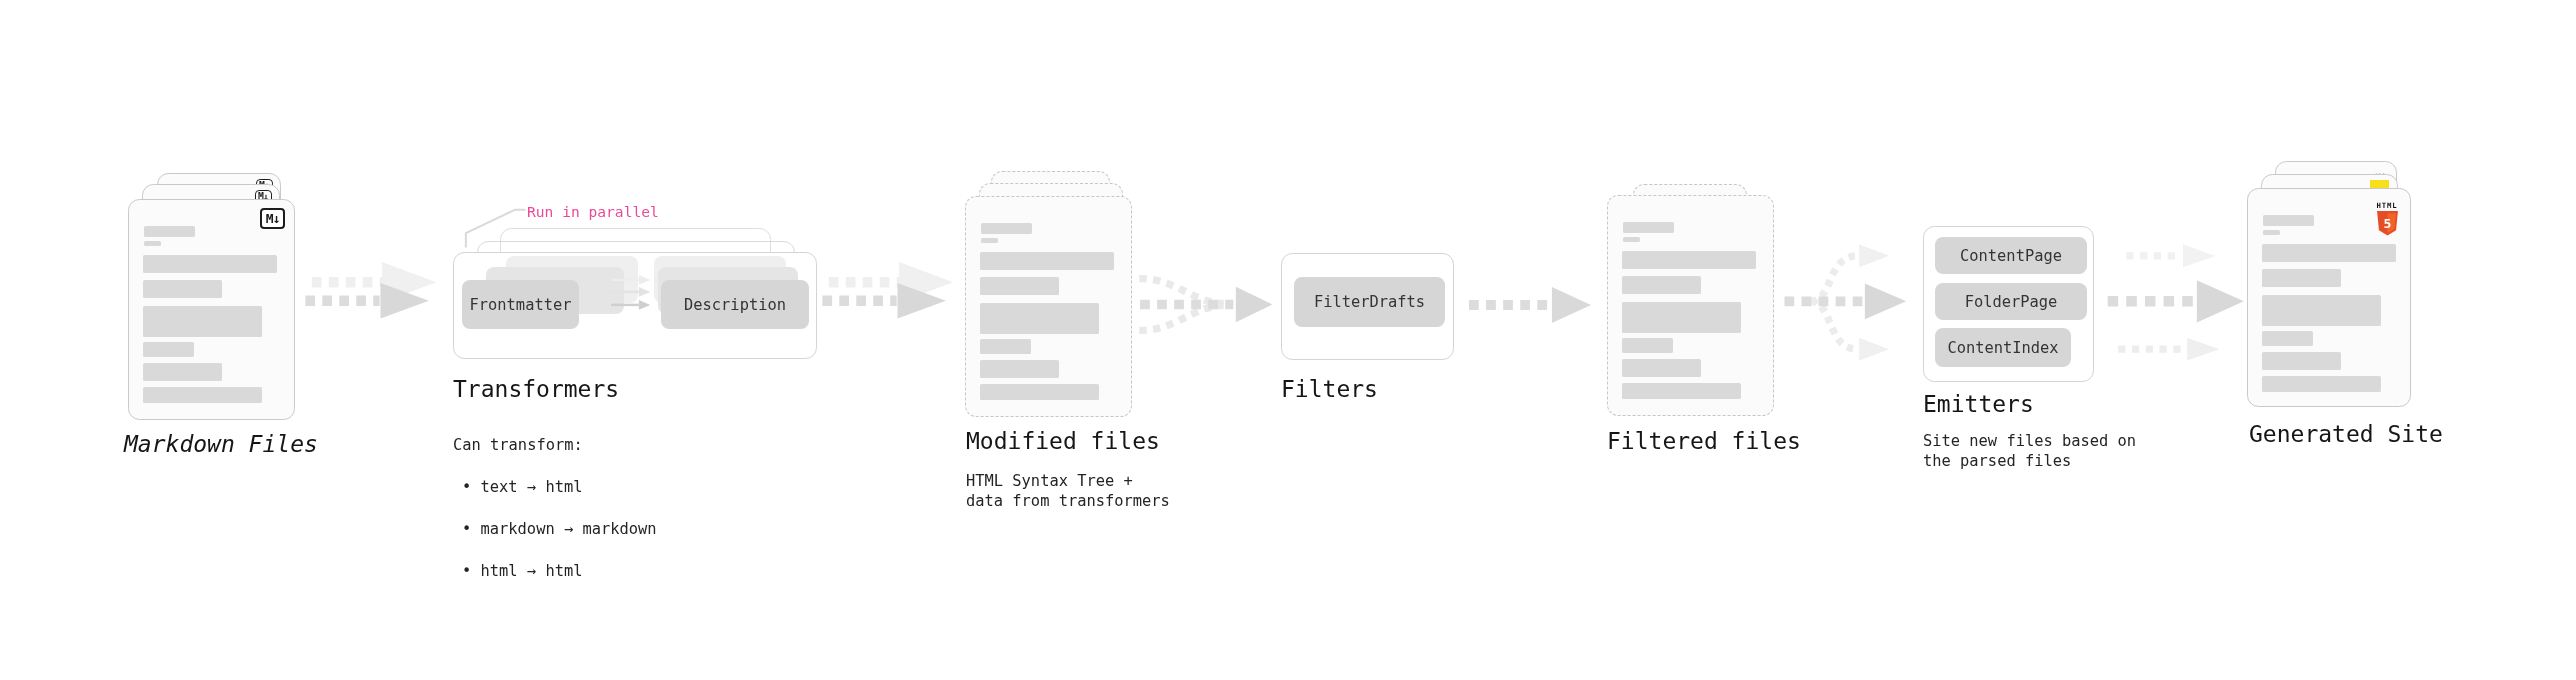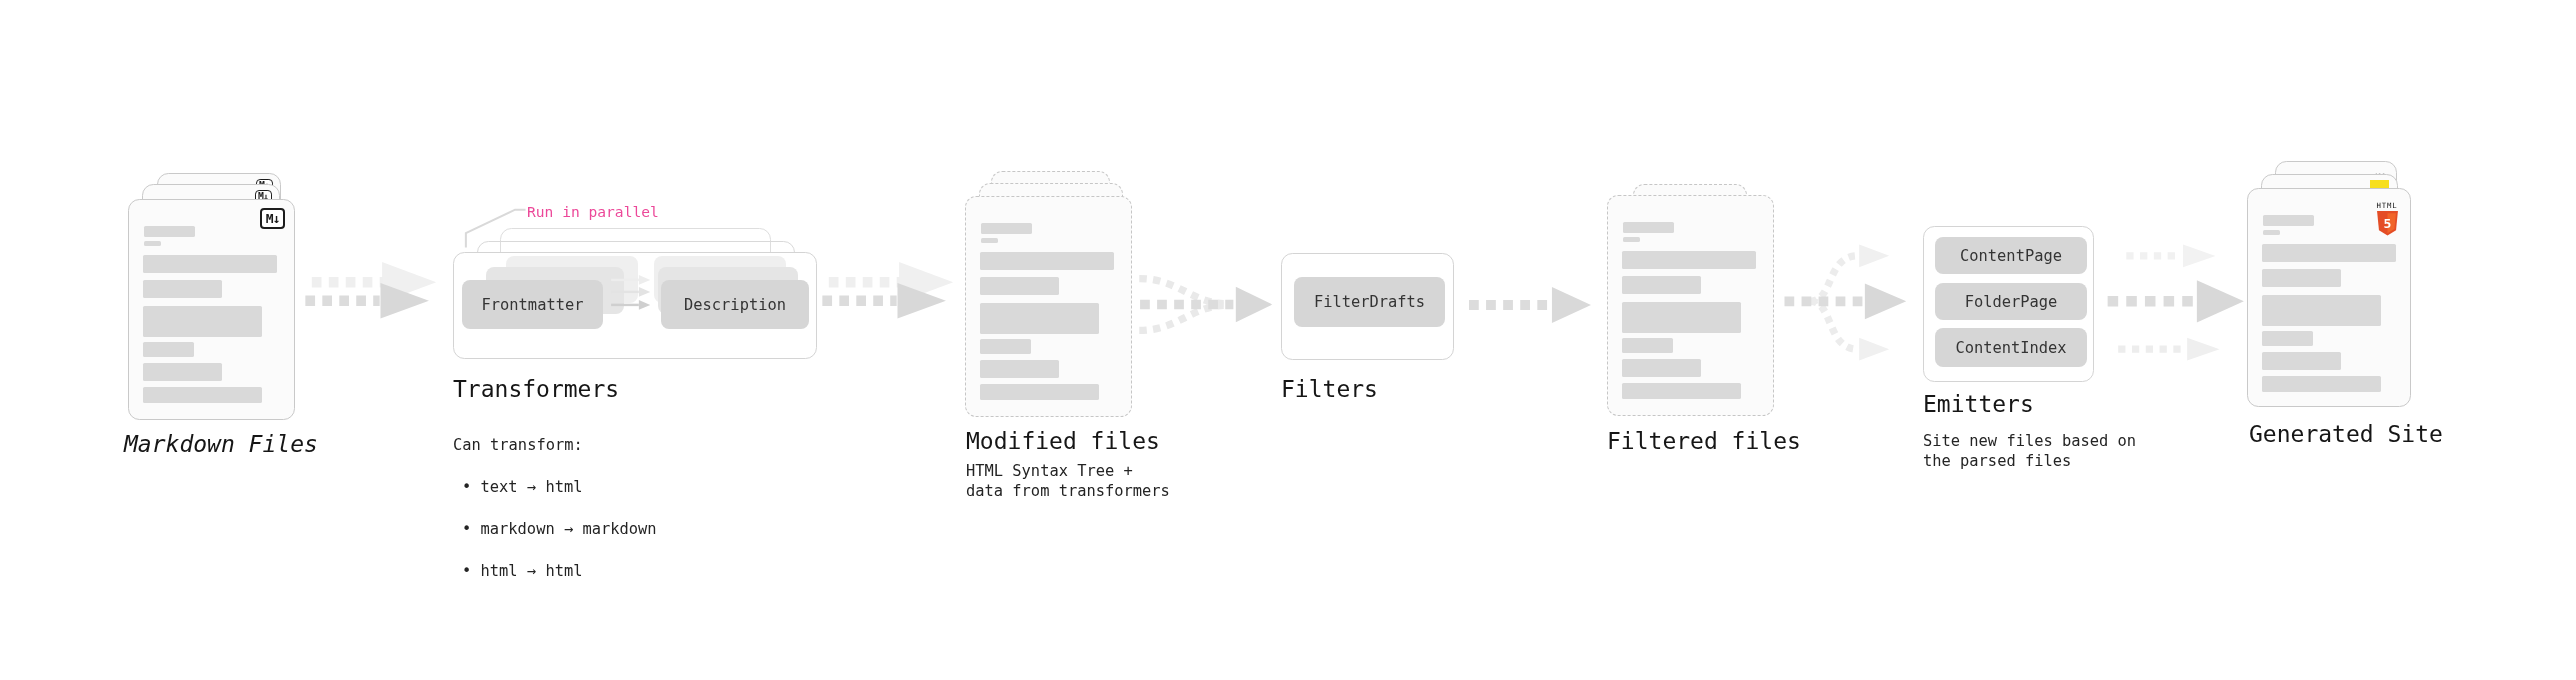--- a/index.html
+++ b/index.html
@@ -9,21 +9,21 @@
   
   .doc{position:absolute;background:#fbfbfb;border:1.6px solid #c9c9c9;border-radius:11.4px;box-sizing:border-box;}
   .doc.dashed{border:1.6px dashed #c6c6c6;background:#fbfbfb;}
   .bar{position:absolute;background:#d9d9d9;border-radius:1.6px;}
 
   
   .md-badge{position:absolute;top:8.1px;right:9px;background:#fff;border:2.4px solid #1c1c1c;border-radius:4.1px;
             color:#1c1c1c;font-weight:bold;font-size:13px;line-height:1;padding:1.6px 3.3px 2.4px;letter-spacing:-0.8px;}
   .md-badge.small{top:4.9px;right:7.3px;font-size:9.8px;border-width:1.6px;padding:0.8px 2.4px 1.6px;}
   .html5-badge{position:absolute;top:7.3px;right:9px;width:28px;text-align:center;}
-  .html5-badge .t{font-size:7.3px;font-weight:normal;letter-spacing:0.8px;color:#111;line-height:8.1px;}
+  .html5-badge .t{font-size:7.3px;font-weight:bold;letter-spacing:0.8px;color:#111;line-height:8.1px;}
   .js-badge{position:absolute;top:4.9px;right:8.1px;width:18.7px;height:10.6px;}
   .css-badge{position:absolute;top:4.1px;right:8.1px;width:16.3px;text-align:center;}
   .css-badge .t{font-size:5.7px;font-weight:bold;color:#111;line-height:5.7px;letter-spacing:0.4px;}
   .css-badge .u{height:2.4px;margin-top:0.8px;border-radius:0.8px;}
 
   
   .gbox{position:absolute;border:1.6px solid #d4d4d4;border-radius:11.4px;box-sizing:border-box;background:transparent;}
   .gbox.front{background:#fff;}
   .node{position:absolute;background:#d6d6d6;border-radius:8.1px;box-sizing:border-box;
         display:flex;align-items:center;justify-content:center;
@@ -81,21 +81,21 @@
   <svg style="left:456px;top:200px;" width="77" height="50" viewBox="0 0 95 62">
     <polyline points="12,59 12,41 73,12 86,12" fill="none" stroke="#d9d9d9" stroke-width="2.5"></polyline>
   </svg>
   <div class="annotation" style="left:527px;top:203px;">Run in parallel</div>
 
   <div class="ghost g2" style="left:506px;top:256px;width:132px;height:47px;"></div>
   <div class="ghost g1" style="left:486px;top:267px;width:138px;height:47px;"></div>
   <div class="ghost g2" style="left:654px;top:256px;width:132px;height:47px;"></div>
   <div class="ghost g1" style="left:658px;top:267px;width:140px;height:47px;"></div>
 
-  <div class="node" style="left:462px;top:280px;width:141px;height:49px;">Frontmatter</div>
+  <div class="node" style="left:462px;top:280px;width:117px;height:49px;">Frontmatter</div>
   <div class="node" style="left:661px;top:280px;width:148px;height:49px;">Description</div>
 
   <svg style="left:611px;top:275px;" width="41" height="9.8" viewBox="0 0 50 12">
     <line x1="0" y1="6" x2="34" y2="6" stroke="#ededed" stroke-width="3"></line>
       <polygon points="34,0 48,6 34,12" fill="#ededed"></polygon>
   </svg>
   <svg style="left:611px;top:287px;" width="41" height="9.8" viewBox="0 0 50 12">
     <line x1="0" y1="6" x2="34" y2="6" stroke="#e3e3e3" stroke-width="3"></line>
       <polygon points="34,0 48,6 34,12" fill="#e3e3e3"></polygon>
   </svg>
@@ -127,21 +127,21 @@
         <div class="bar" style="left: 14.6px; top: 41px; width: 17px; height: 4.9px;"></div>
         <div class="bar" style="left: 14px; top: 55px; width: 134px; height: 18px;"></div>
         <div class="bar" style="left: 14px; top: 80px; width: 79px; height: 18px;"></div>
         <div class="bar" style="left: 14px; top: 106px; width: 119px; height: 31px;"></div>
         <div class="bar" style="left: 14px; top: 142px; width: 51px; height: 14.6px;"></div>
         <div class="bar" style="left: 14px; top: 163px; width: 79px; height: 18px;"></div>
         <div class="bar" style="left: 14px; top: 187px; width: 119px; height: 16.3px;"></div>
       </div>
   </div>
   <div class="title" style="left:966px;top:428px;">Modified files</div>
-  <div class="caption" style="left:966px;top:461px;">HTML Syntax Tree +
+  <div class="caption" style="left:966px;top:471px;">HTML Syntax Tree +
 data from transformers</div>
 
   <svg style="left:1136px;top:268px;" width="142" height="73" viewBox="0 0 175 90">
     <path d="M4,13 C50,13 68,42 108,44" fill="none" stroke="#e9e9e9" stroke-width="9" stroke-dasharray="9 8"></path>
     <path d="M4,77 C50,77 68,48 108,46" fill="none" stroke="#e9e9e9" stroke-width="9" stroke-dasharray="9 8"></path>
     <line x1="5" y1="45" x2="120" y2="45" stroke="#dcdcdc" stroke-width="12" stroke-dasharray="12 9"></line>
     <polygon points="123,23 168,45 123,67" fill="#d8d8d8"></polygon>
   </svg>
 
   <div class="gbox front" style="left:1281px;top:253px;width:173px;height:107px;"></div>
@@ -173,21 +173,21 @@
     <polygon points="100,15 137,29 100,43" fill="#f0f0f0"></polygon>
     <path d="M40,85 C68,85 60,144 98,144" fill="none" stroke="#ececec" stroke-width="9" stroke-dasharray="8 7"></path>
     <polygon points="100,130 137,144 100,158" fill="#f0f0f0"></polygon>
     <line x1="8" y1="85" x2="105" y2="85" stroke="#dcdcdc" stroke-width="12" stroke-dasharray="12 9"></line>
     <polygon points="107,63 158,85 107,107" fill="#d8d8d8"></polygon>
   </svg>
 
   <div class="gbox front" style="left:1923px;top:226px;width:171px;height:156px;"></div>
   <div class="node" style="left:1935px;top:237px;width:152px;height:37px;">ContentPage</div>
   <div class="node" style="left:1935px;top:283px;width:152px;height:37px;">FolderPage</div>
-  <div class="node" style="left:1935px;top:328px;width:152px;height:39px;">ContentIndex</div>
+  <div class="node" style="left:1935px;top:328px;width:136px;height:39px;">ContentIndex</div>
   <div class="title" style="left:1923px;top:391px;">Emitters</div>
   <div class="caption" style="left:1923px;top:431px;">Site new files based on
 the parsed files</div>
 
   <svg style="left:2106px;top:232px;" width="146" height="137" viewBox="0 0 180 168">
     <line x1="25" y1="29" x2="92" y2="29" stroke="#f1f1f1" stroke-width="9" stroke-dasharray="9 8"></line>
     <polygon points="95,15 135,29 95,43" fill="#f2f2f2"></polygon>
     <line x1="2" y1="85" x2="110" y2="85" stroke="#dcdcdc" stroke-width="13" stroke-dasharray="13 10"></line>
     <polygon points="112,59 170,85 112,111" fill="#d8d8d8"></polygon>
     <line x1="15" y1="144" x2="98" y2="144" stroke="#ededed" stroke-width="9" stroke-dasharray="9 8"></line>

